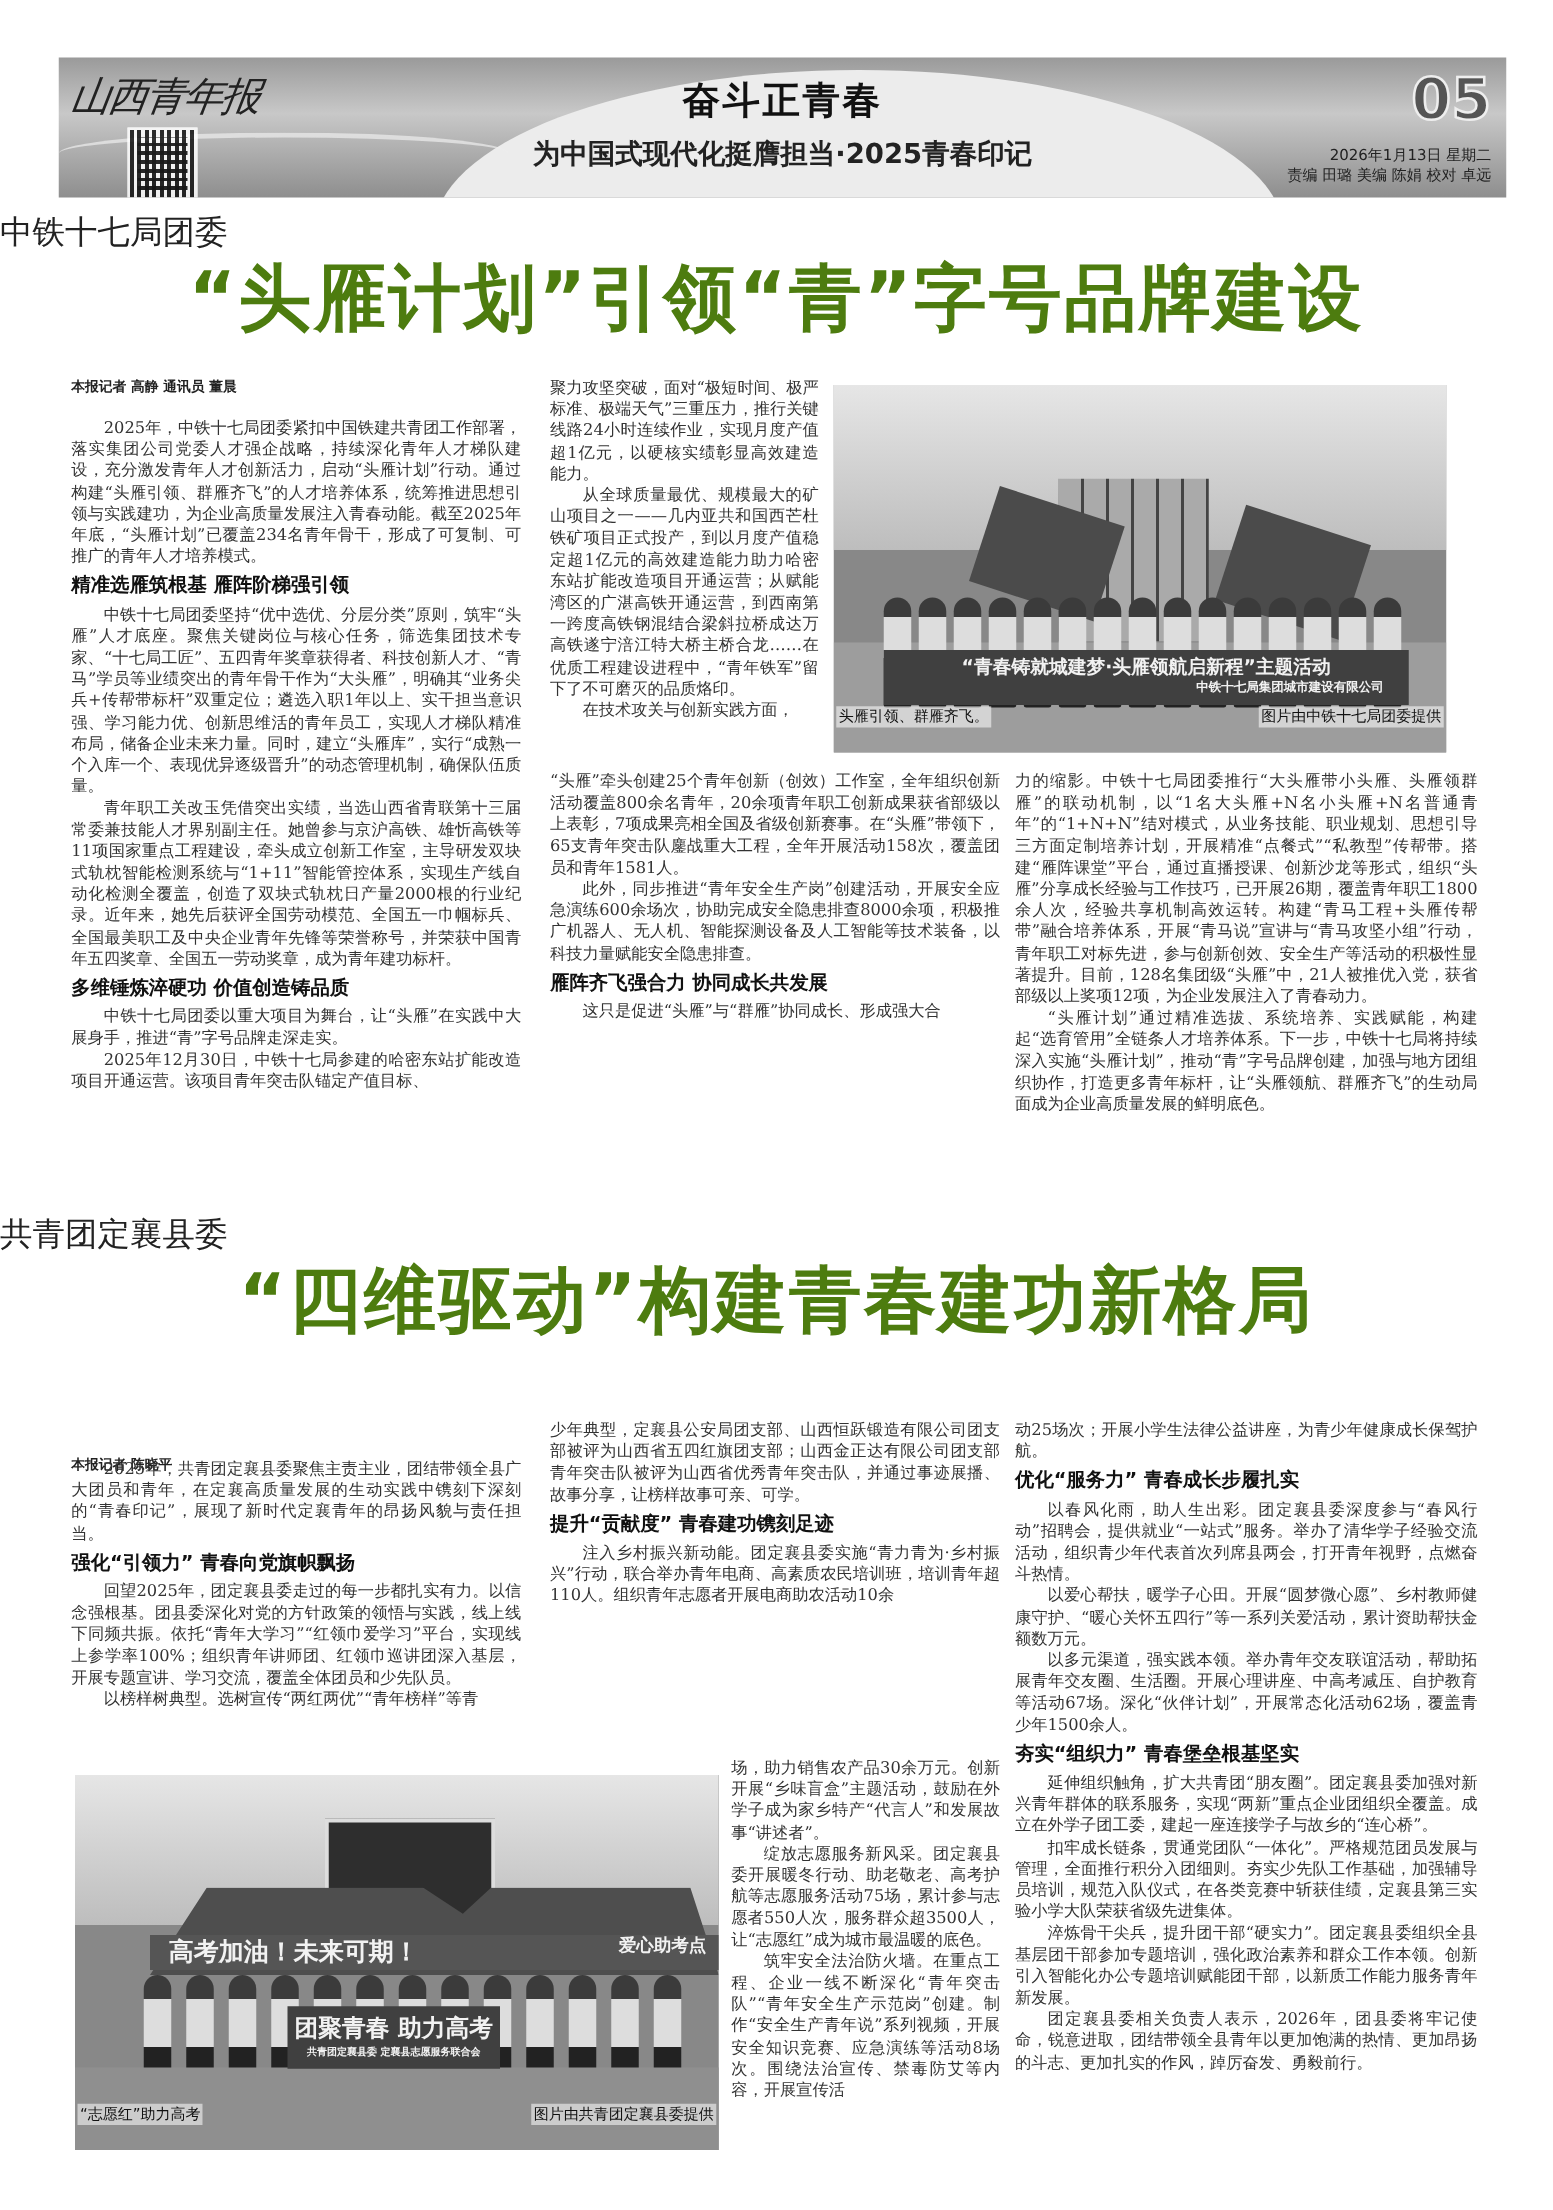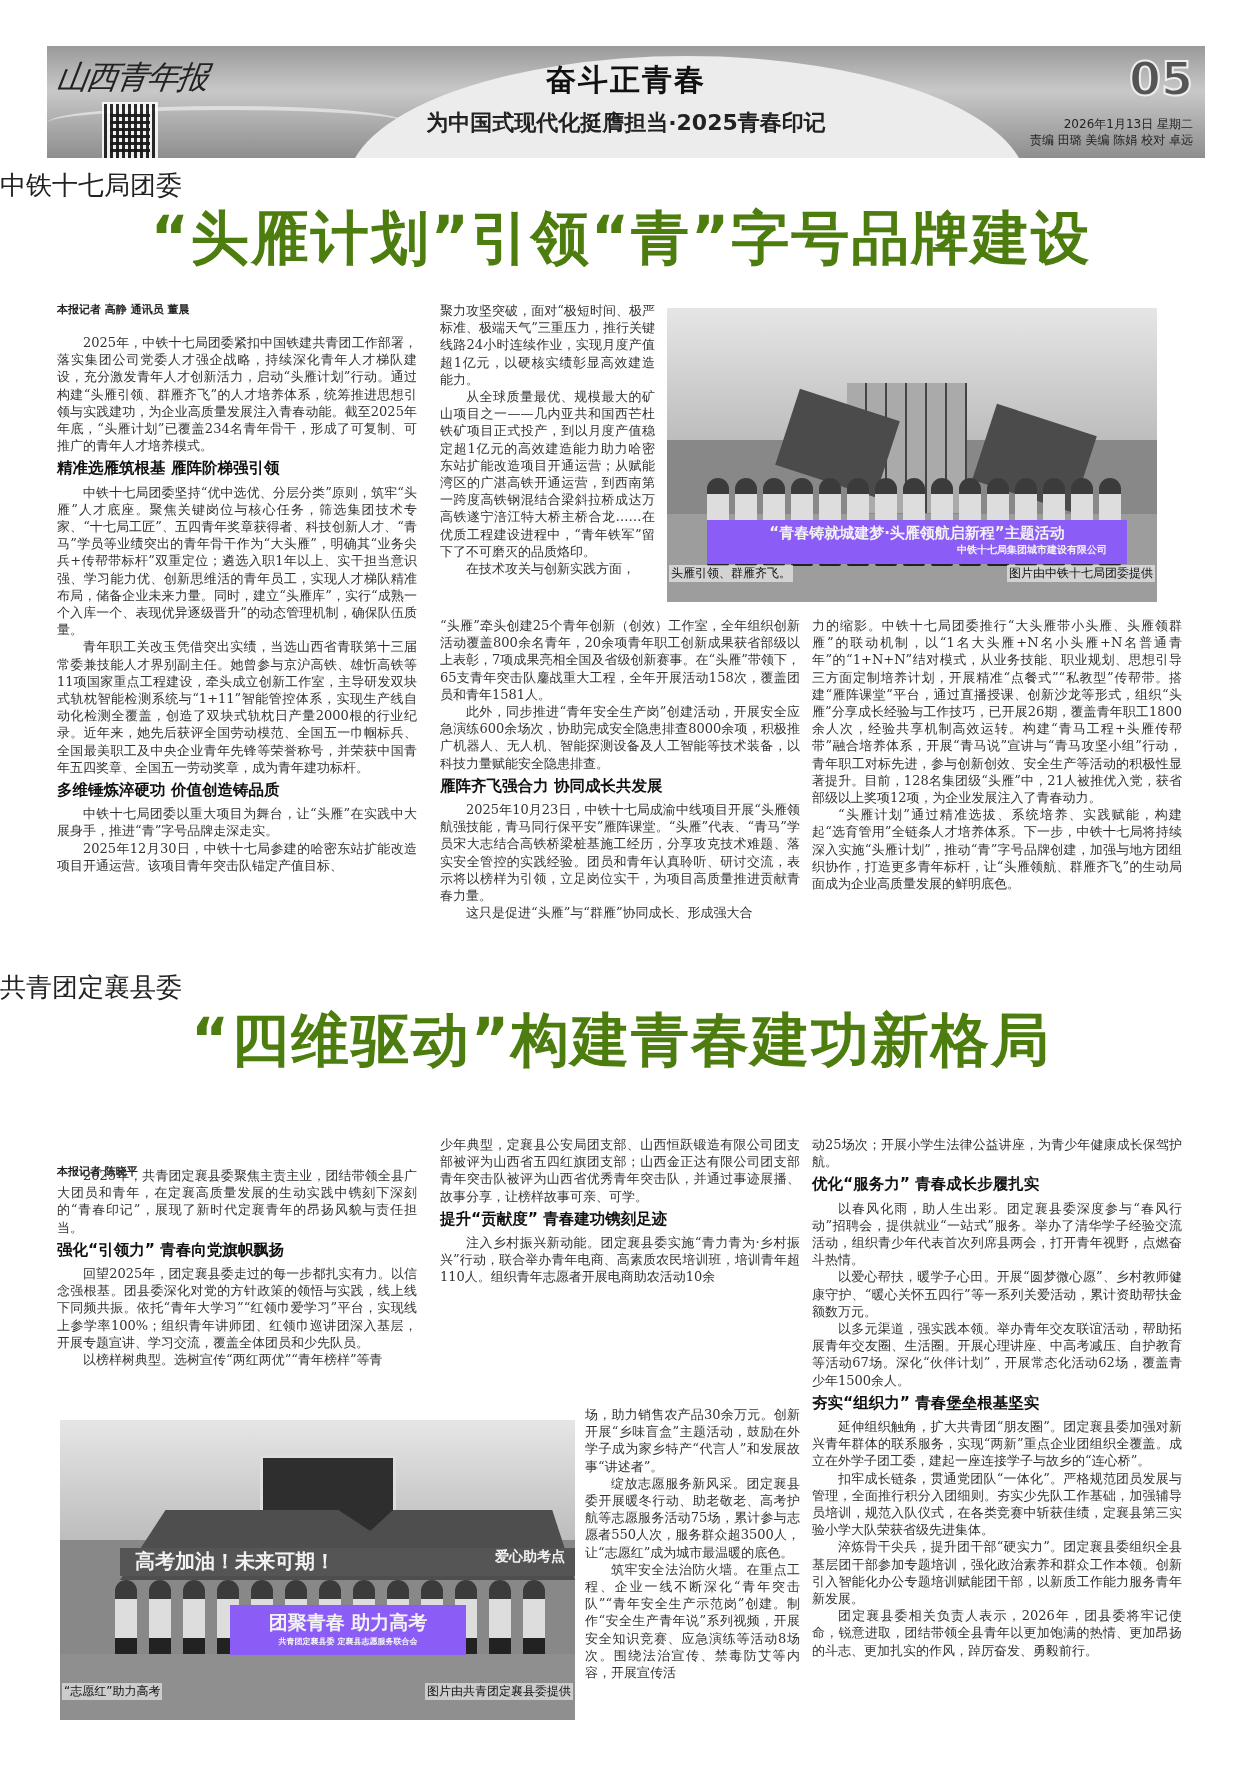--- a/index.html
+++ b/index.html
@@ -19,21 +19,21 @@
   .kicker{position:absolute;left:0;width:100%;font-family:"DejaVu Serif",serif;font-size:26px;color:#222;}
   .headline{position:absolute;left:0;width:100%;text-align:center;font-family:"DejaVu Sans",sans-serif;font-weight:bold;font-size:58px;color:#4d7c0f;letter-spacing:2px;}
 
   .byline{position:absolute;font-family:"DejaVu Sans",sans-serif;font-weight:bold;font-size:11px;color:#222;}
   .col{position:absolute;font-size:13px;line-height:17.2px;color:#333;text-align:justify;}
   .col p{margin:0;text-indent:2em;}
   .col h3{margin:6px 0 6px 0;font-family:"DejaVu Sans",sans-serif;font-size:15.5px;font-weight:bold;color:#111;text-indent:0;}
   .photo{position:absolute;background:#888;overflow:hidden;}
   .photo .sky{position:absolute;left:0;top:0;width:100%;height:45%;background:linear-gradient(#e6e6e6,#bdbdbd);}
   .photo .ground{position:absolute;left:0;bottom:0;width:100%;height:30%;background:#9d9d9d;}
-  .photo .banner{position:absolute;background:#8b5cf6;color:#f2f2f2;font-family:"DejaVu Sans",sans-serif;font-weight:bold;text-align:center;}
+  .photo .banner{position:absolute;background:#404040;color:#f2f2f2;font-family:"DejaVu Sans",sans-serif;font-weight:bold;text-align:center;}
   .photo .cap{position:absolute;bottom:20px;font-family:"DejaVu Sans",sans-serif;font-size:12px;color:#111;background:rgba(255,255,255,.55);padding:0 2px;}
   .flag{position:absolute;background:#4b4b4b;}
   .people{position:absolute;display:flex;gap:6px;}
   .person{width:22px;height:88px;border-radius:11px 11px 2px 2px;background:linear-gradient(#3b3b3b 0 18%,#ddd 18% 55%,#222 55%);}
 </style>
 </head>
 <body>
 
 <div class="masthead">
   <div class="arc"></div>
@@ -64,21 +64,20 @@
   </div>
 <div class="col" id="a1c2n" style="left:440px;top:302px;width:215px;">
     <p style="text-indent: 0px;">聚力攻坚突破，面对“极短时间、极严标准、极端天气”三重压力，推行关键线路24小时连续作业，实现月度产值超1亿元，以硬核实绩彰显高效建造能力。</p>
     <p>从全球质量最优、规模最大的矿山项目之一——几内亚共和国西芒杜铁矿项目正式投产，到以月度产值稳定超1亿元的高效建造能力助力哈密东站扩能改造项目开通运营；从赋能湾区的广湛高铁开通运营，到西南第一跨度高铁钢混结合梁斜拉桥成达万高铁遂宁涪江特大桥主桥合龙……在优质工程建设进程中，“青年铁军”留下了不可磨灭的品质烙印。</p>
     <p>在技术攻关与创新实践方面，</p>
   </div>
 <div class="col" id="a1c2w" style="left:440px;top:617px;width:360px;">
     <p style="text-indent: 0px;">“头雁”牵头创建25个青年创新（创效）工作室，全年组织创新活动覆盖800余名青年，20余项青年职工创新成果获省部级以上表彰，7项成果亮相全国及省级创新赛事。在“头雁”带领下，65支青年突击队鏖战重大工程，全年开展活动158次，覆盖团员和青年1581人。</p>
     <p>此外，同步推进“青年安全生产岗”创建活动，开展安全应急演练600余场次，协助完成安全隐患排查8000余项，积极推广机器人、无人机、智能探测设备及人工智能等技术装备，以科技力量赋能安全隐患排查。</p>
     <h3>雁阵齐飞强合力 协同成长共发展</h3>
-    <p>2025年10月23日，中铁十七局成渝中线项目开展“头雁领航强技能，青马同行保平安”雁阵课堂。“头雁”代表、“青马”学员宋大志结合高铁桥梁桩基施工经历，分享攻克技术难题、落实安全管控的实践经验。团员和青年认真聆听、研讨交流，表示将以榜样为引领，立足岗位实干，为项目高质量推进贡献青春力量。</p>
     <p>这只是促进“头雁”与“群雁”协同成长、形成强大合</p>
   </div>
 <div class="col" id="a1c3" style="left:812px;top:617px;width:370px;">
     <p style="text-indent: 0px;">力的缩影。中铁十七局团委推行“大头雁带小头雁、头雁领群雁”的联动机制，以“1名大头雁+N名小头雁+N名普通青年”的“1+N+N”结对模式，从业务技能、职业规划、思想引导三方面定制培养计划，开展精准“点餐式”“私教型”传帮带。搭建“雁阵课堂”平台，通过直播授课、创新沙龙等形式，组织“头雁”分享成长经验与工作技巧，已开展26期，覆盖青年职工1800余人次，经验共享机制高效运转。构建“青马工程+头雁传帮带”融合培养体系，开展“青马说”宣讲与“青马攻坚小组”行动，青年职工对标先进，参与创新创效、安全生产等活动的积极性显著提升。目前，128名集团级“头雁”中，21人被推优入党，获省部级以上奖项12项，为企业发展注入了青春动力。</p>
     <p>“头雁计划”通过精准选拔、系统培养、实践赋能，构建起“选育管用”全链条人才培养体系。下一步，中铁十七局将持续深入实施“头雁计划”，推动“青”字号品牌创建，加强与地方团组织协作，打造更多青年标杆，让“头雁领航、群雁齐飞”的生动局面成为企业高质量发展的鲜明底色。</p>
   </div>
 
 <div class="photo" style="left:667px;top:308px;width:490px;height:294px;">
   <div class="sky"></div>
   <div style="position:absolute;left:180px;top:75px;width:120px;height:130px;background:repeating-linear-gradient(90deg,#aaa 0 18px,#444 18px 20px);"></div>
@@ -160,19 +159,19 @@
       <div class="person" style="height:105px;"></div>
       <div class="person" style="height:105px;"></div>
       <div class="person" style="height:105px;"></div>
       <div class="person" style="height:105px;"></div>
       <div class="person" style="height:105px;"></div>
       <div class="person" style="height:105px;"></div>
       <div class="person" style="height:105px;"></div>
       <div class="person" style="height:105px;"></div>
   </div>
   <div class="ground" style="height:22%;background:#8f8f8f;"></div>
-  <div class="banner" style="left:170px;top:185px;width:236px;height:50px;">
+  <div class="banner" style="left:170px;top:185px;width:170px;height:50px;">
     <div style="font-size:19px;margin-top:5px;">团聚青春 助力高考</div>
     <div style="font-size:8px;">共青团定襄县委 定襄县志愿服务联合会</div>
   </div>
   <div class="cap" style="left:2px;">“志愿红”助力高考</div>
   <div class="cap" style="right:2px;">图片由共青团定襄县委提供</div>
 </div>
 
 </body></html>

